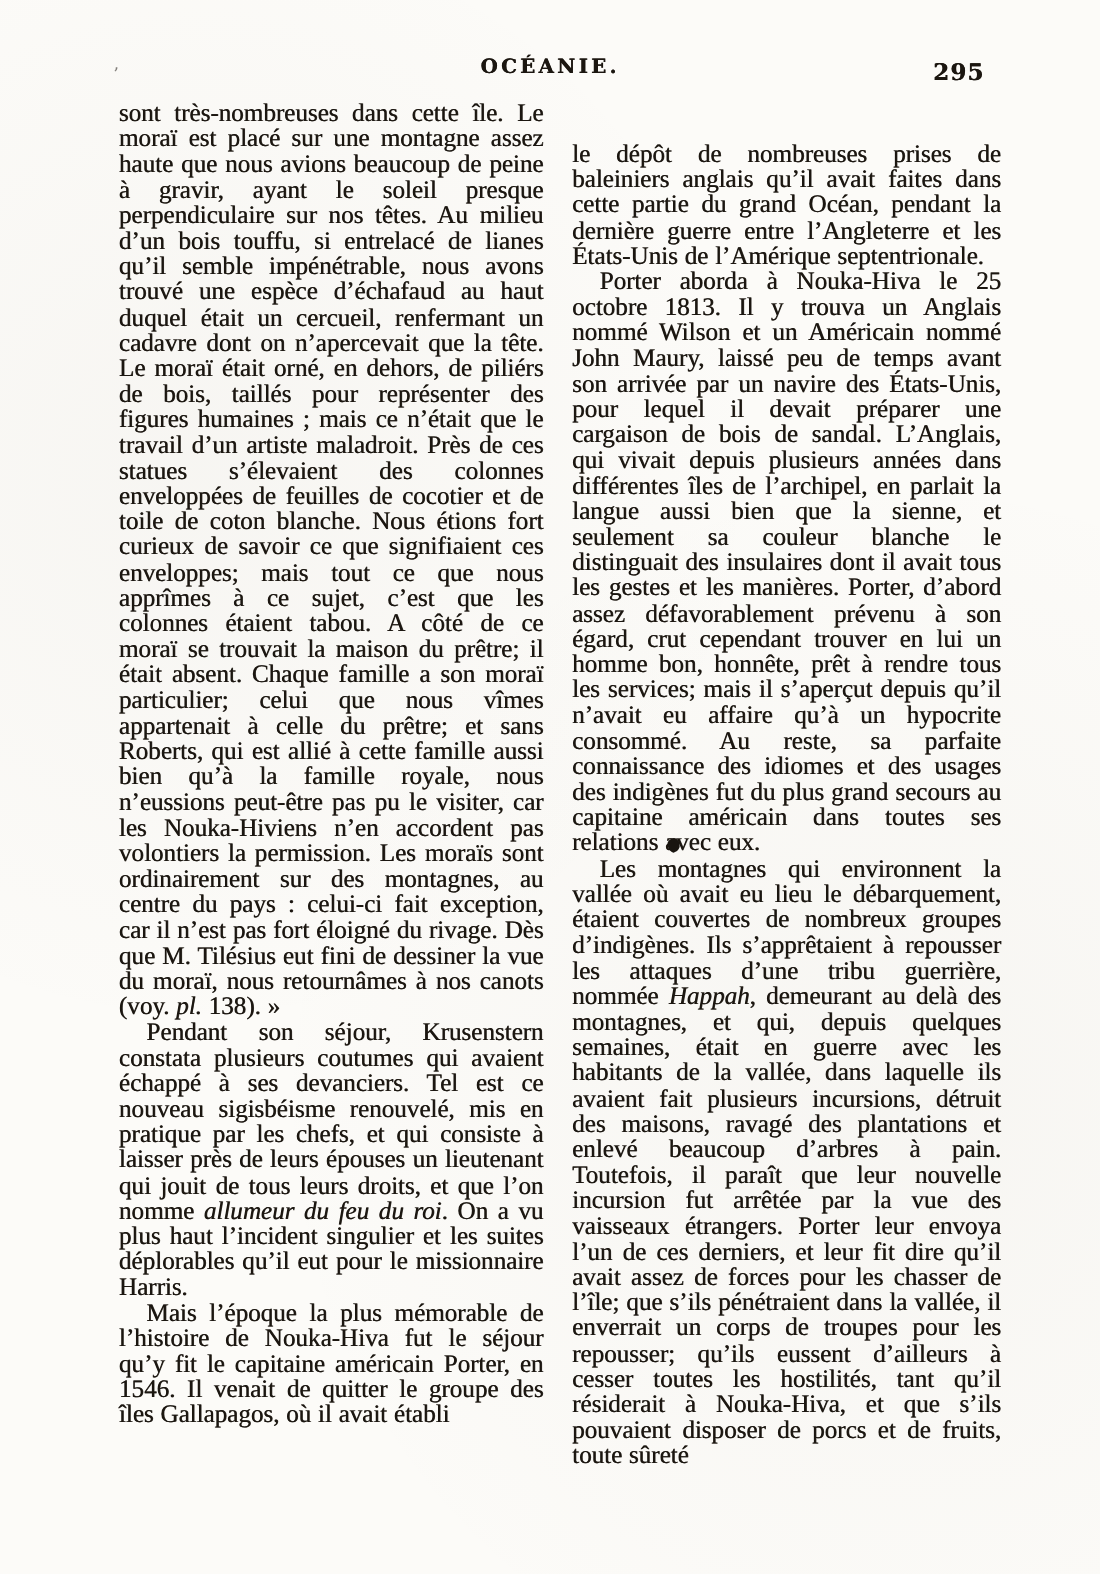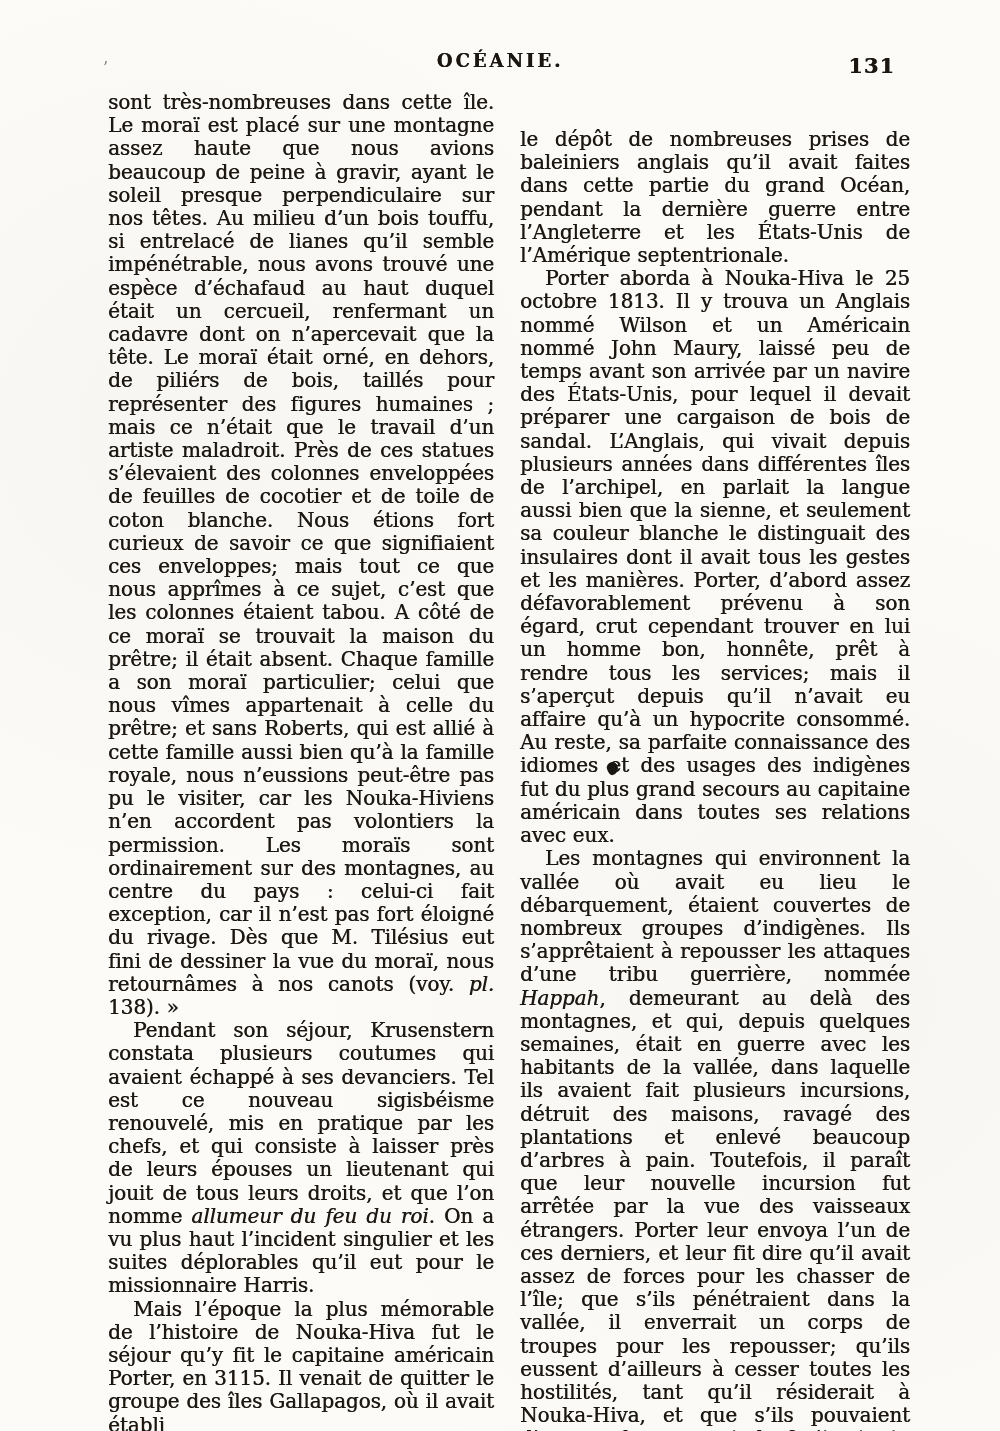--- a/index.html
+++ b/index.html
@@ -50,27 +50,28 @@
     position: absolute;
     top: 91px;
     left: 108px;
     display: flex;
     gap: 26px;
   }
   .column { width: 386px; }
   .column.right { width: 390px; margin-top: 37px; }
   p.para {
     margin: 0;
-    font-size: 20px;
+    font-size: 23px;
     line-height: 23.2px;
     text-align: justify;
     letter-spacing: -0.1px;
     word-spacing: 0.5px;
     text-shadow: 0.45px 0 0 rgba(27,22,16,0.85);
     hyphens: auto;
+    font-family: Liberation Serif, serif;
     -webkit-hyphens: auto;
   }
   p.para.indent { text-indent: 25px; }
   p.para em { font-style: italic; }
   .ink-blot {
     position: absolute;
     left: 607px;
     top: 762px;
     width: 11px;
     height: 13px;
@@ -86,30 +87,30 @@
     color: rgba(27,22,16,0.55);
   }
 </style>
 </head>
 <body>
 
 <div class="page">
 
   <div class="running-header">
     <div class="header-title">OCÉANIE.</div>
-    <div class="page-number">131</div>
+    <div class="page-number">295</div>
   </div>
 
   <span class="stray-mark">’</span>
 
   <div class="columns">
     <div class="column left">
         <p class="para"><span>sont très-nombreuses dans cette île. Le moraï est placé sur une montagne assez haute que nous avions beaucoup de peine à gravir, ayant le soleil presque perpendiculaire sur nos têtes. Au milieu d’un bois touffu, si entrelacé de lianes qu’il semble impénétrable, nous avons trouvé une espèce d’échafaud au haut duquel était un cercueil, renfermant un cadavre dont on n’apercevait que la tête. Le moraï était orné, en dehors, de piliérs de bois, taillés pour représenter des figures humaines ; mais ce n’était que le travail d’un artiste maladroit. Près de ces statues s’élevaient des colonnes enveloppées de feuilles de cocotier et de toile de coton blanche. Nous étions fort curieux de savoir ce que signifiaient ces enveloppes; mais tout ce que nous apprîmes à ce sujet, c’est que les colonnes étaient tabou. A côté de ce moraï se trouvait la maison du prêtre; il était absent. Chaque famille a son moraï particulier; celui que nous vîmes appartenait à celle du prêtre; et sans Roberts, qui est allié à cette famille aussi bien qu’à la famille royale, nous n’eussions peut-être pas pu le visiter, car les Nouka-Hiviens n’en accordent pas volontiers la permission. Les moraïs sont ordinairement sur des montagnes, au centre du pays : celui-ci fait exception, car il n’est pas fort éloigné du rivage. Dès que M. Tilésius eut fini de dessiner la vue du moraï, nous retournâmes à nos canots (voy. </span><em>pl.</em><span> 138). »</span></p>
         <p class="para indent"><span>Pendant son séjour, Krusenstern constata plusieurs coutumes qui avaient échappé à ses devanciers. Tel est ce nouveau sigisbéisme renouvelé, mis en pratique par les chefs, et qui consiste à laisser près de leurs épouses un lieutenant qui jouit de tous leurs droits, et que l’on nomme </span><em>allumeur du feu du roi</em><span>. On a vu plus haut l’incident singulier et les suites déplorables qu’il eut pour le missionnaire Harris.</span></p>
-        <p class="para indent"><span>Mais l’époque la plus mémorable de l’histoire de Nouka-Hiva fut le séjour qu’y fit le capitaine américain Porter, en 3115. Il venait de quitter le groupe des îles Gallapagos, où il avait établi</span></p>
+        <p class="para indent"><span>Mais l’époque la plus mémorable de l’histoire de Nouka-Hiva fut le séjour qu’y fit le capitaine américain Porter, en 1546. Il venait de quitter le groupe des îles Gallapagos, où il avait établi</span></p>
       </div>
     <div class="column right">
         <p class="para"><span>le dépôt de nombreuses prises de baleiniers anglais qu’il avait faites dans cette partie du grand Océan, pendant la dernière guerre entre l’Angleterre et les États-Unis de l’Amérique septentrionale.</span></p>
         <p class="para indent"><span>Porter aborda à Nouka-Hiva le 25 octobre 1813. Il y trouva un Anglais nommé Wilson et un Américain nommé John Maury, laissé peu de temps avant son arrivée par un navire des États-Unis, pour lequel il devait préparer une cargaison de bois de sandal. L’Anglais, qui vivait depuis plusieurs années dans différentes îles de l’archipel, en parlait la langue aussi bien que la sienne, et seulement sa couleur blanche le distinguait des insulaires dont il avait tous les gestes et les manières. Porter, d’abord assez défavorablement prévenu à son égard, crut cependant trouver en lui un homme bon, honnête, prêt à rendre tous les services; mais il s’aperçut depuis qu’il n’avait eu affaire qu’à un hypocrite consommé. Au reste, sa parfaite connaissance des idiomes et des usages des indigènes fut du plus grand secours au capitaine américain dans toutes ses relations avec eux.</span></p>
         <p class="para indent"><span>Les montagnes qui environnent la vallée où avait eu lieu le débarquement, étaient couvertes de nombreux groupes d’indigènes. Ils s’apprêtaient à repousser les attaques d’une tribu guerrière, nommée </span><em>Happah</em><span>, demeurant au delà des montagnes, et qui, depuis quelques semaines, était en guerre avec les habitants de la vallée, dans laquelle ils avaient fait plusieurs incursions, détruit des maisons, ravagé des plantations et enlevé beaucoup d’arbres à pain. Toutefois, il paraît que leur nouvelle incursion fut arrêtée par la vue des vaisseaux étrangers. Porter leur envoya l’un de ces derniers, et leur fit dire qu’il avait assez de forces pour les chasser de l’île; que s’ils pénétraient dans la vallée, il enverrait un corps de troupes pour les repousser; qu’ils eussent d’ailleurs à cesser toutes les hostilités, tant qu’il résiderait à Nouka-Hiva, et que s’ils pouvaient disposer de porcs et de fruits, toute sûreté</span></p>
       </div>
   </div>
 
   <div class="ink-blot"></div>
 

